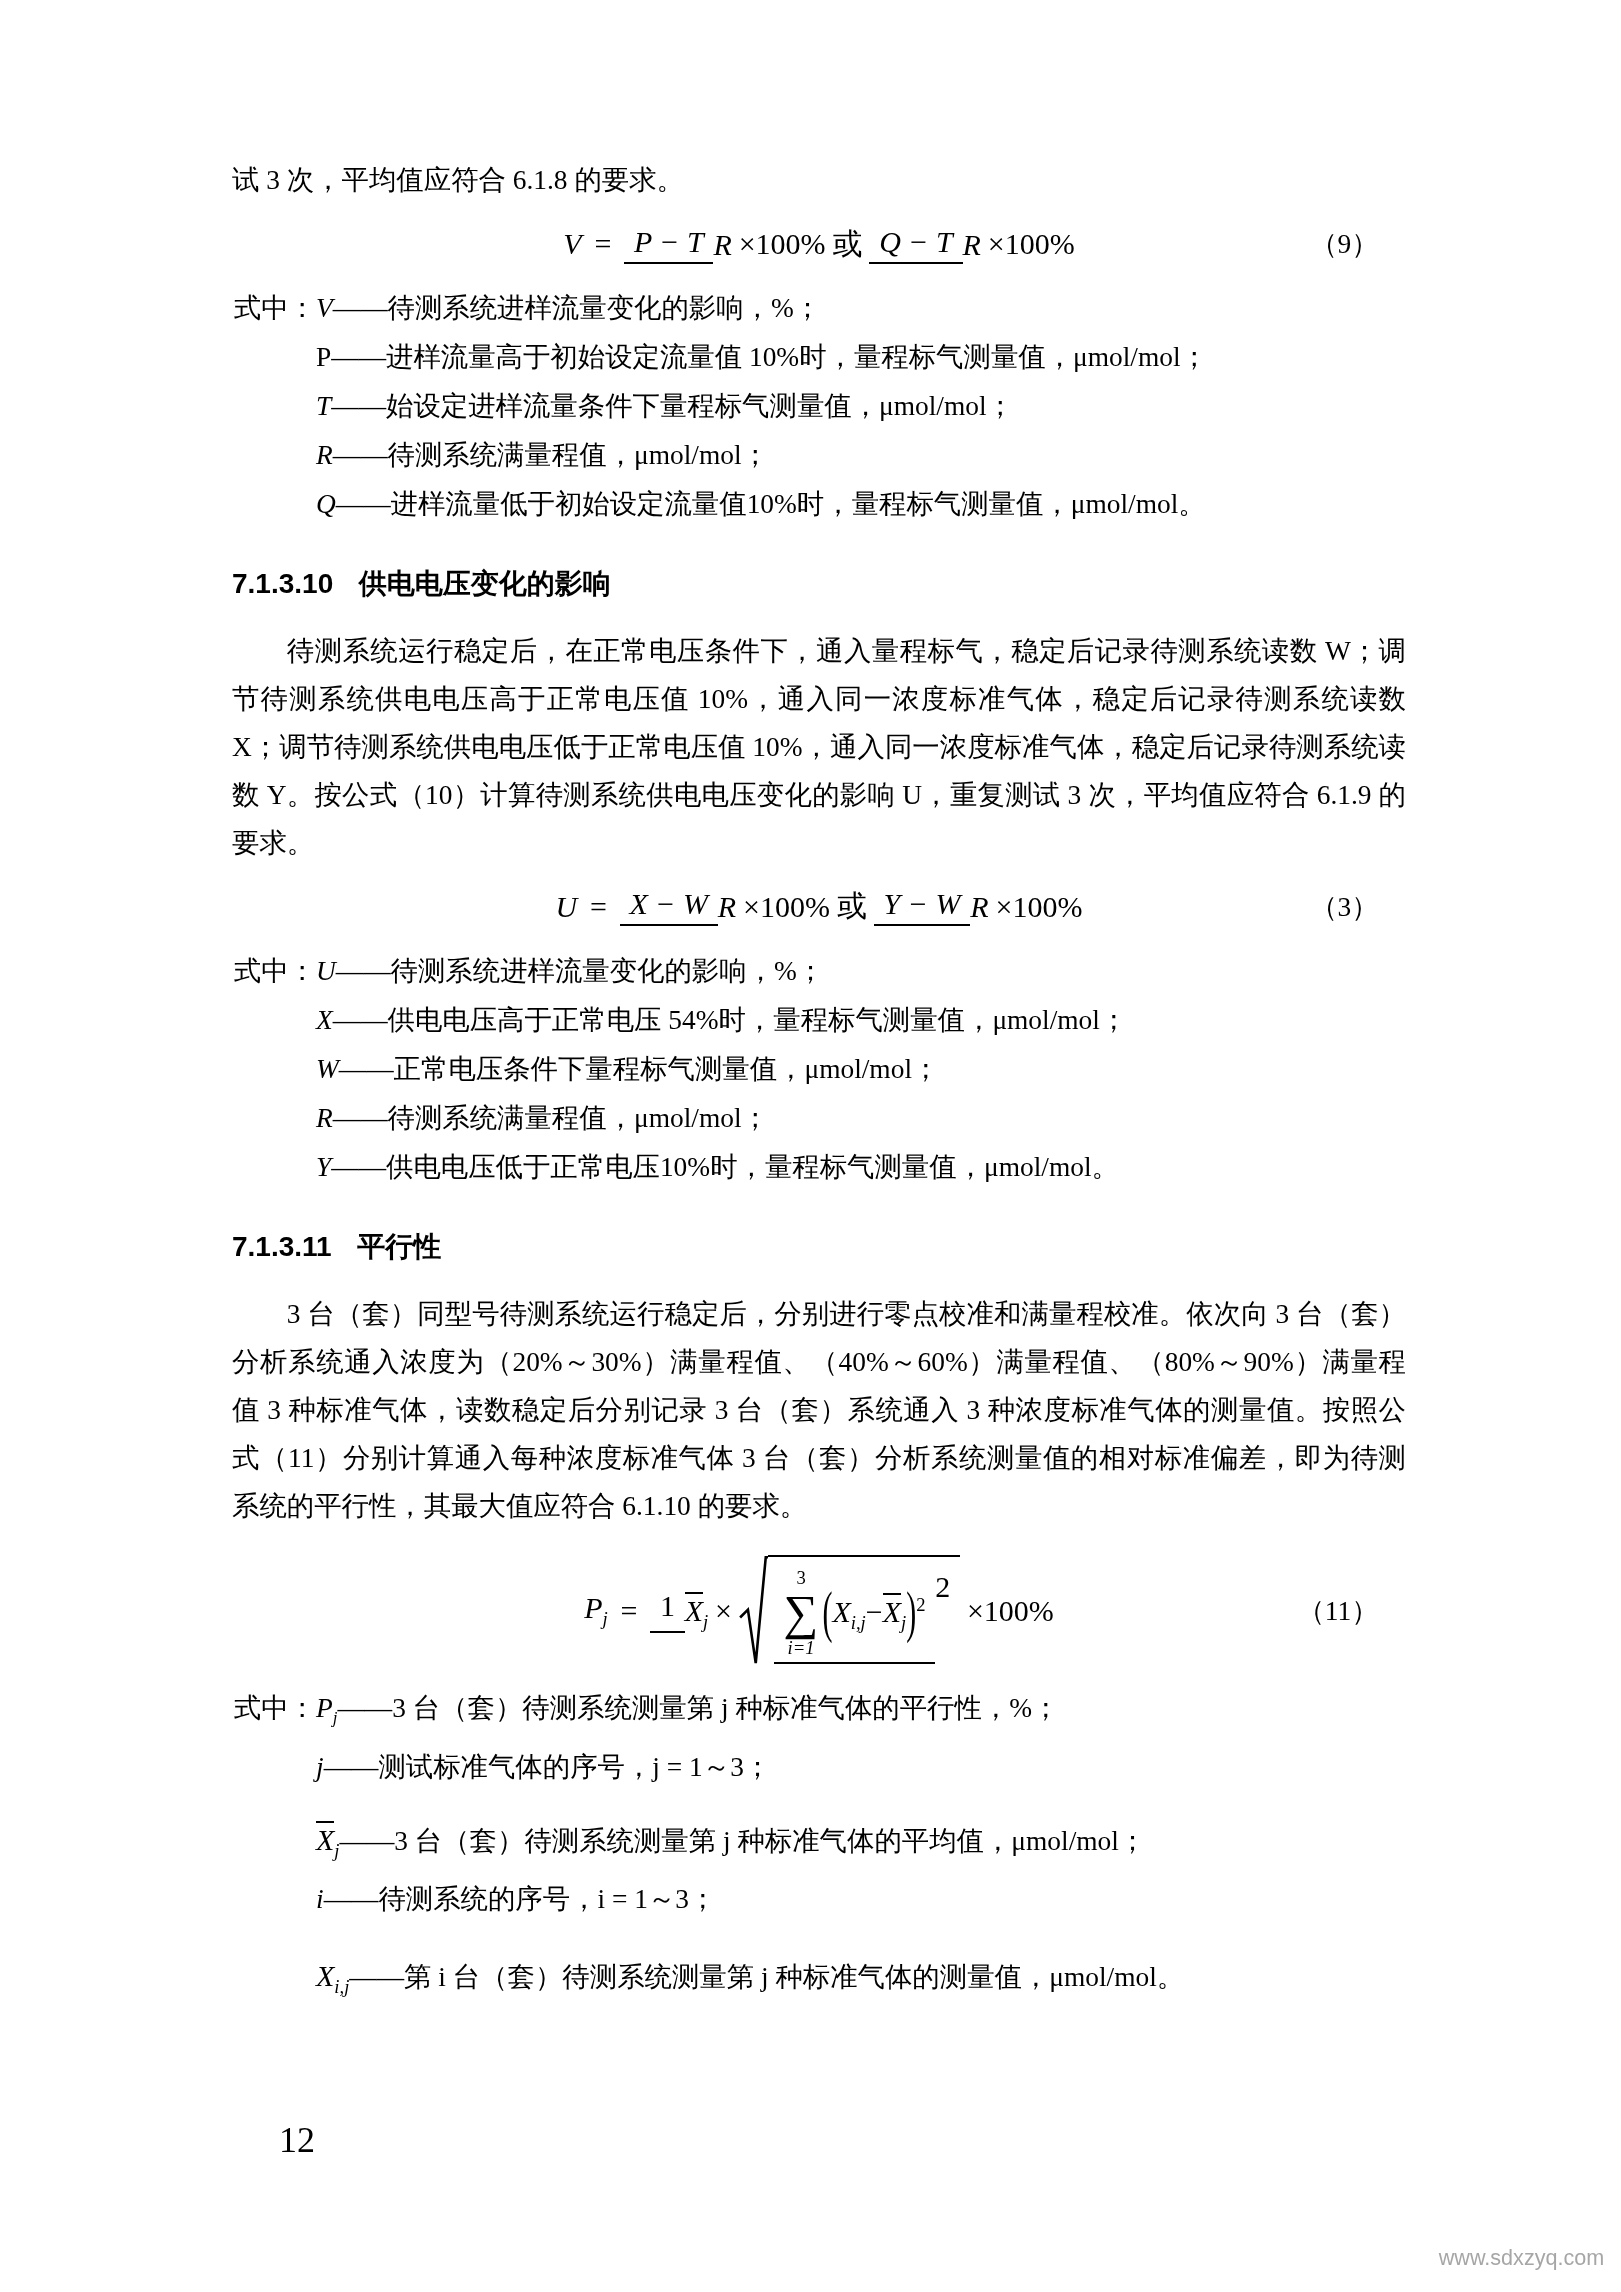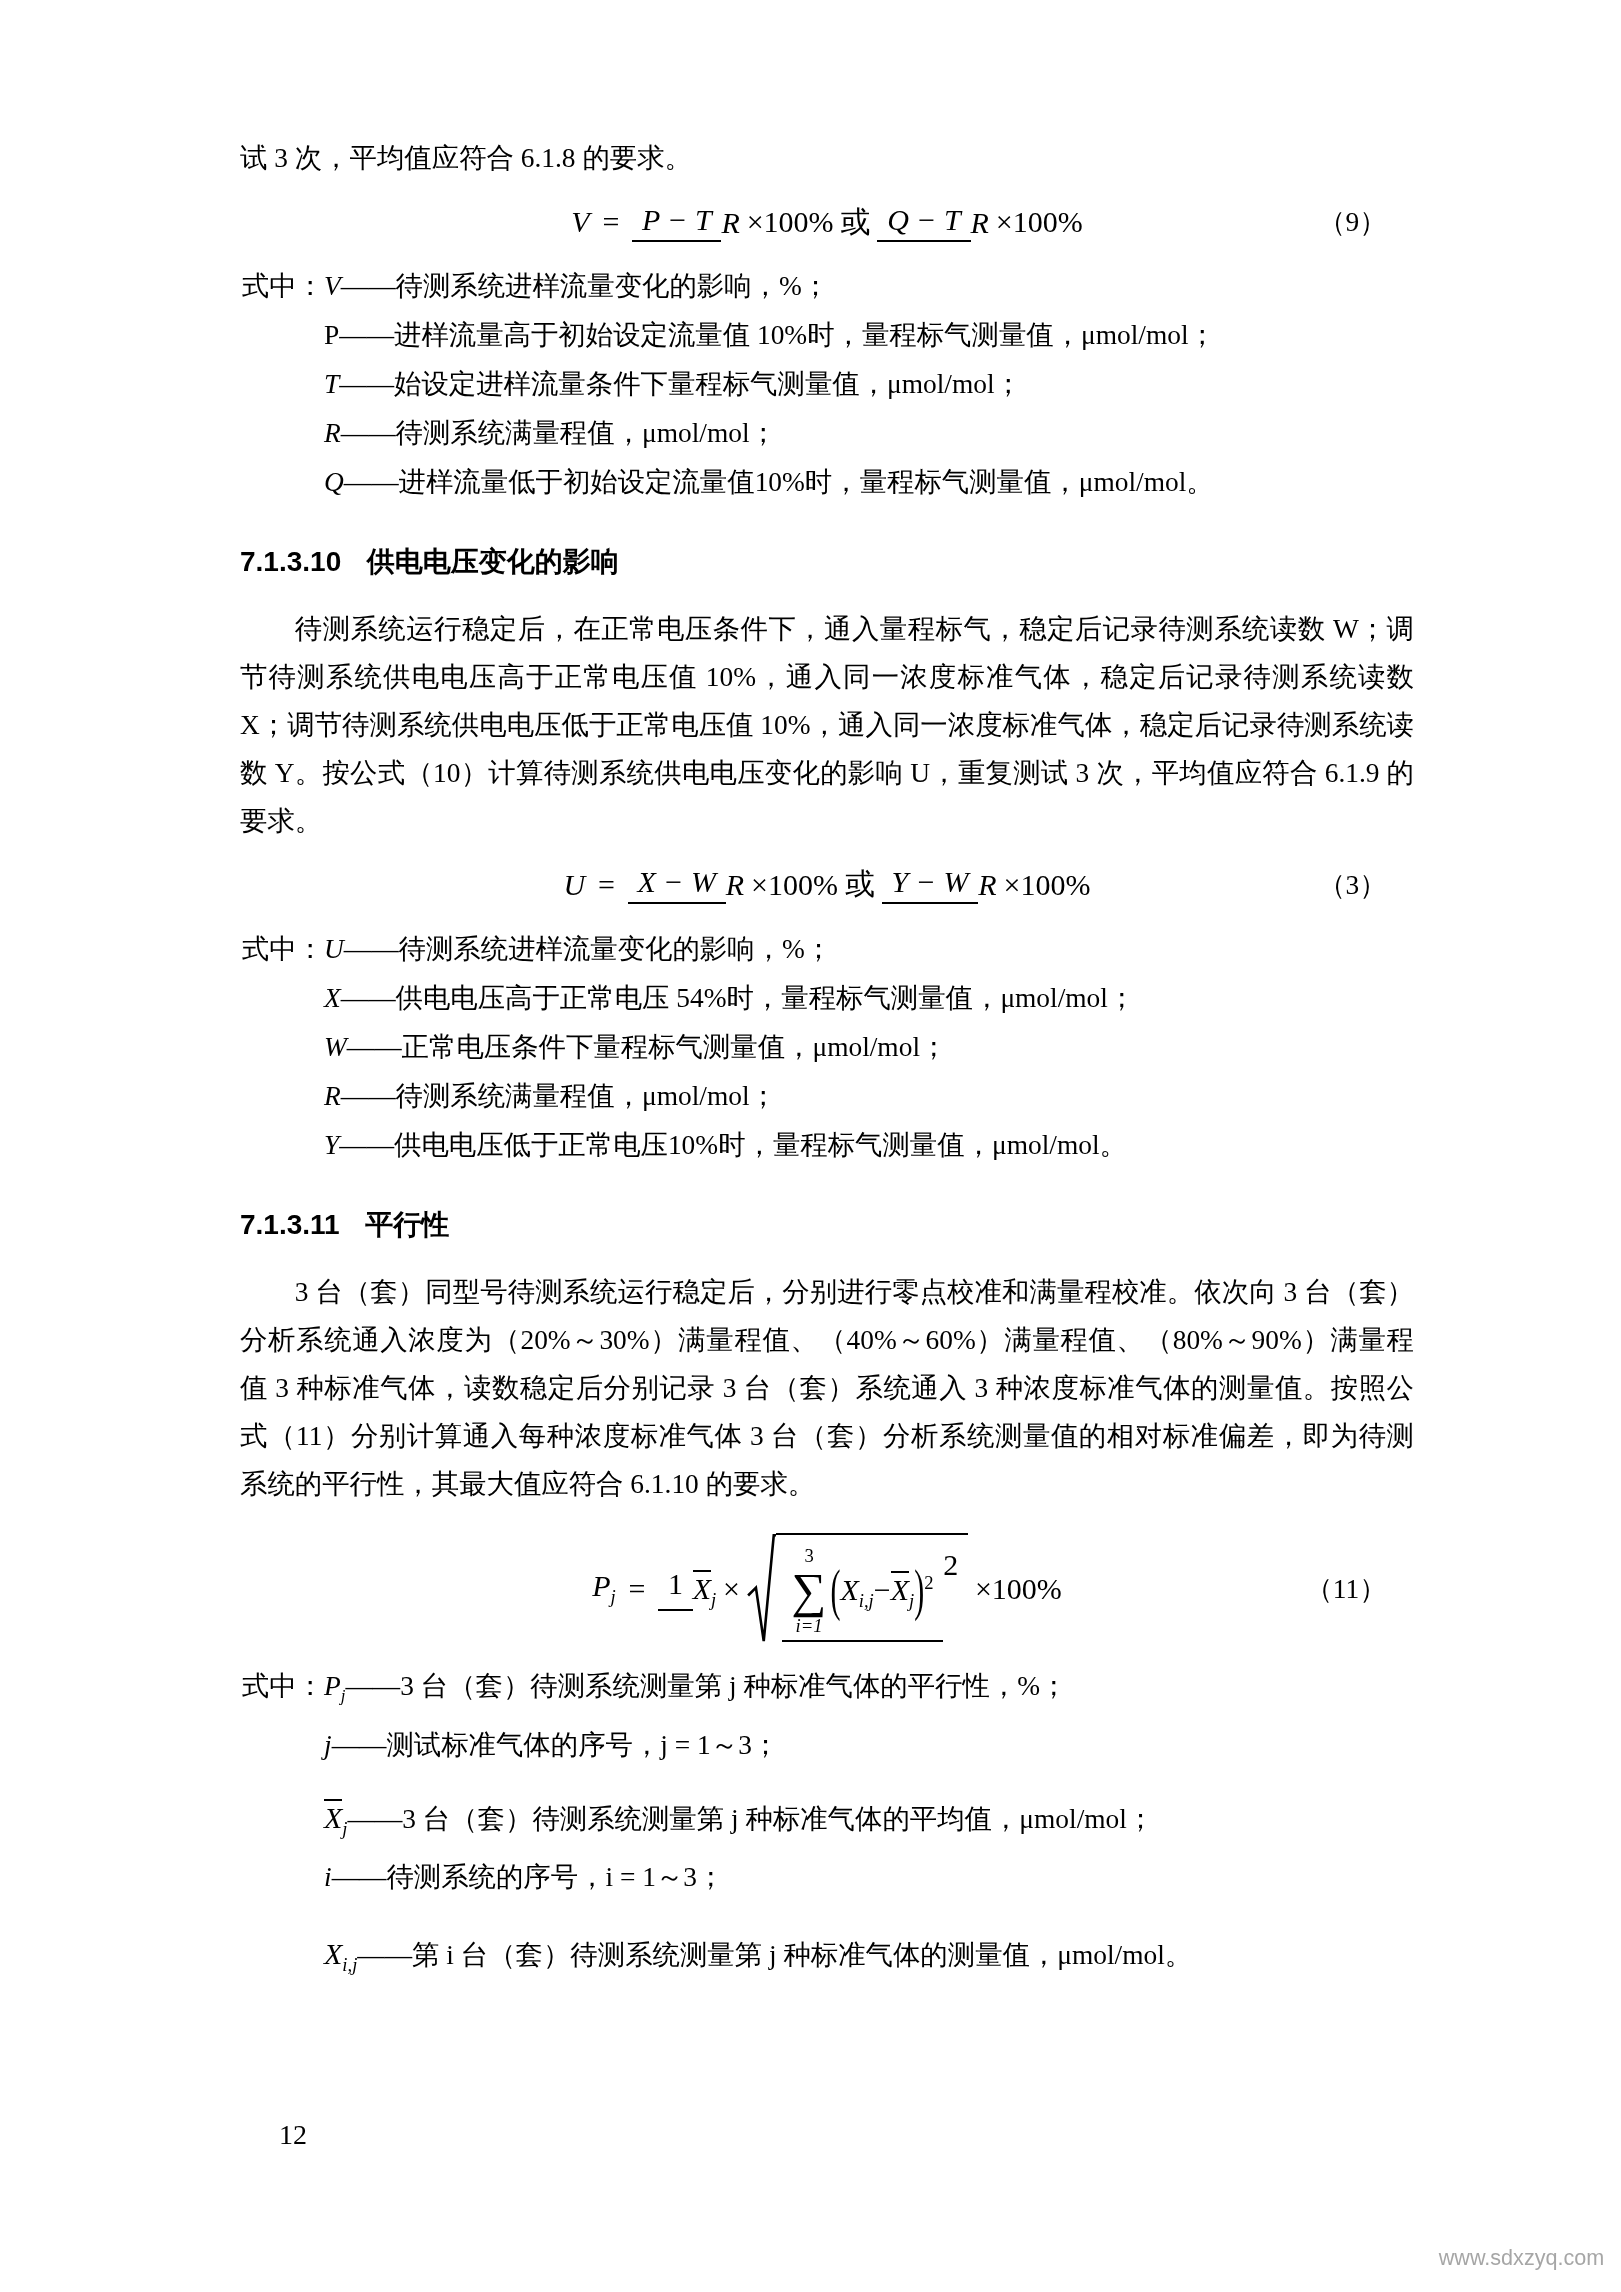--- a/index.html
+++ b/index.html
@@ -8,23 +8,22 @@
     width:1621px;
     height:2293px;
     background:#ffffff;
     color:#000;
     font-family:"Liberation Serif","DejaVu Serif",serif;
     overflow:hidden;
   }
   .content {
     position:absolute;
     left:232px;
-    top:134px;
+    top:156px;
     width:1174px;
-    margin-left:8px;
   }
   .bodytext {
     font-size:27.4px;
     line-height:48px;
     text-align:justify;
     margin:0;
   }
   .indent2 { text-indent:2em; }
 
   
@@ -107,21 +106,21 @@
   .def-sym.up { font-style:normal; }
   .def-text { white-space:normal; }
   .row-tall1 { margin-top:13.7px; }
   .row-tall2 { margin-top:17.6px; }
   .big-sym { font-size:30px; }
 
   .page-number {
     position:absolute;
     left:279px;
     top:2119px;
-    font-size:28px;
+    font-size:36px;
   }
   .watermark {
     position:absolute;
     right:16.7px;
     top:2245px;
     font-size:21.6px;
     color:#a6a6a6;
     font-family:"Liberation Sans","DejaVu Sans",sans-serif;
   }
 </style>

